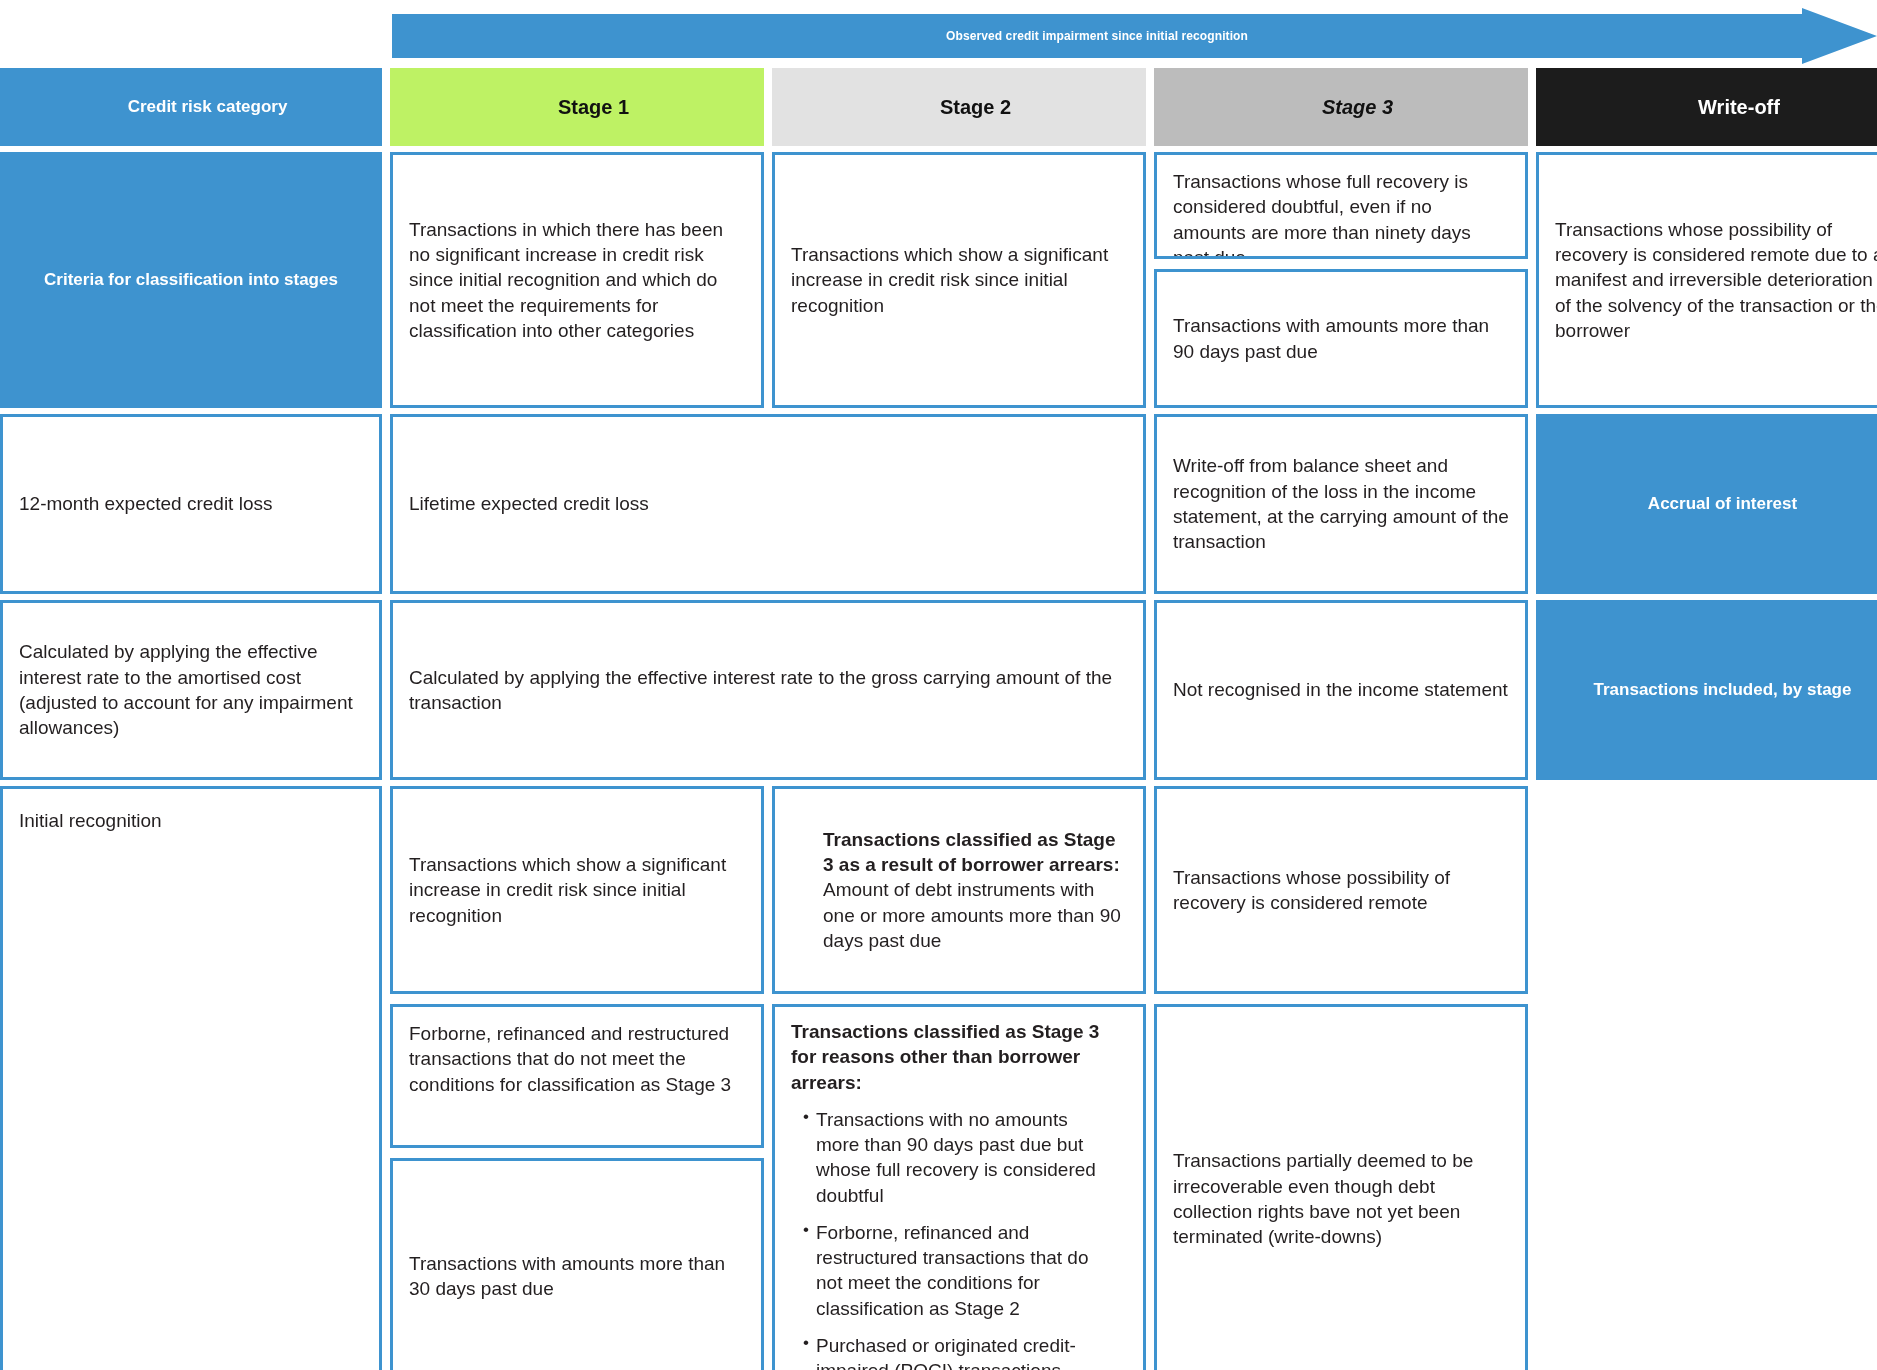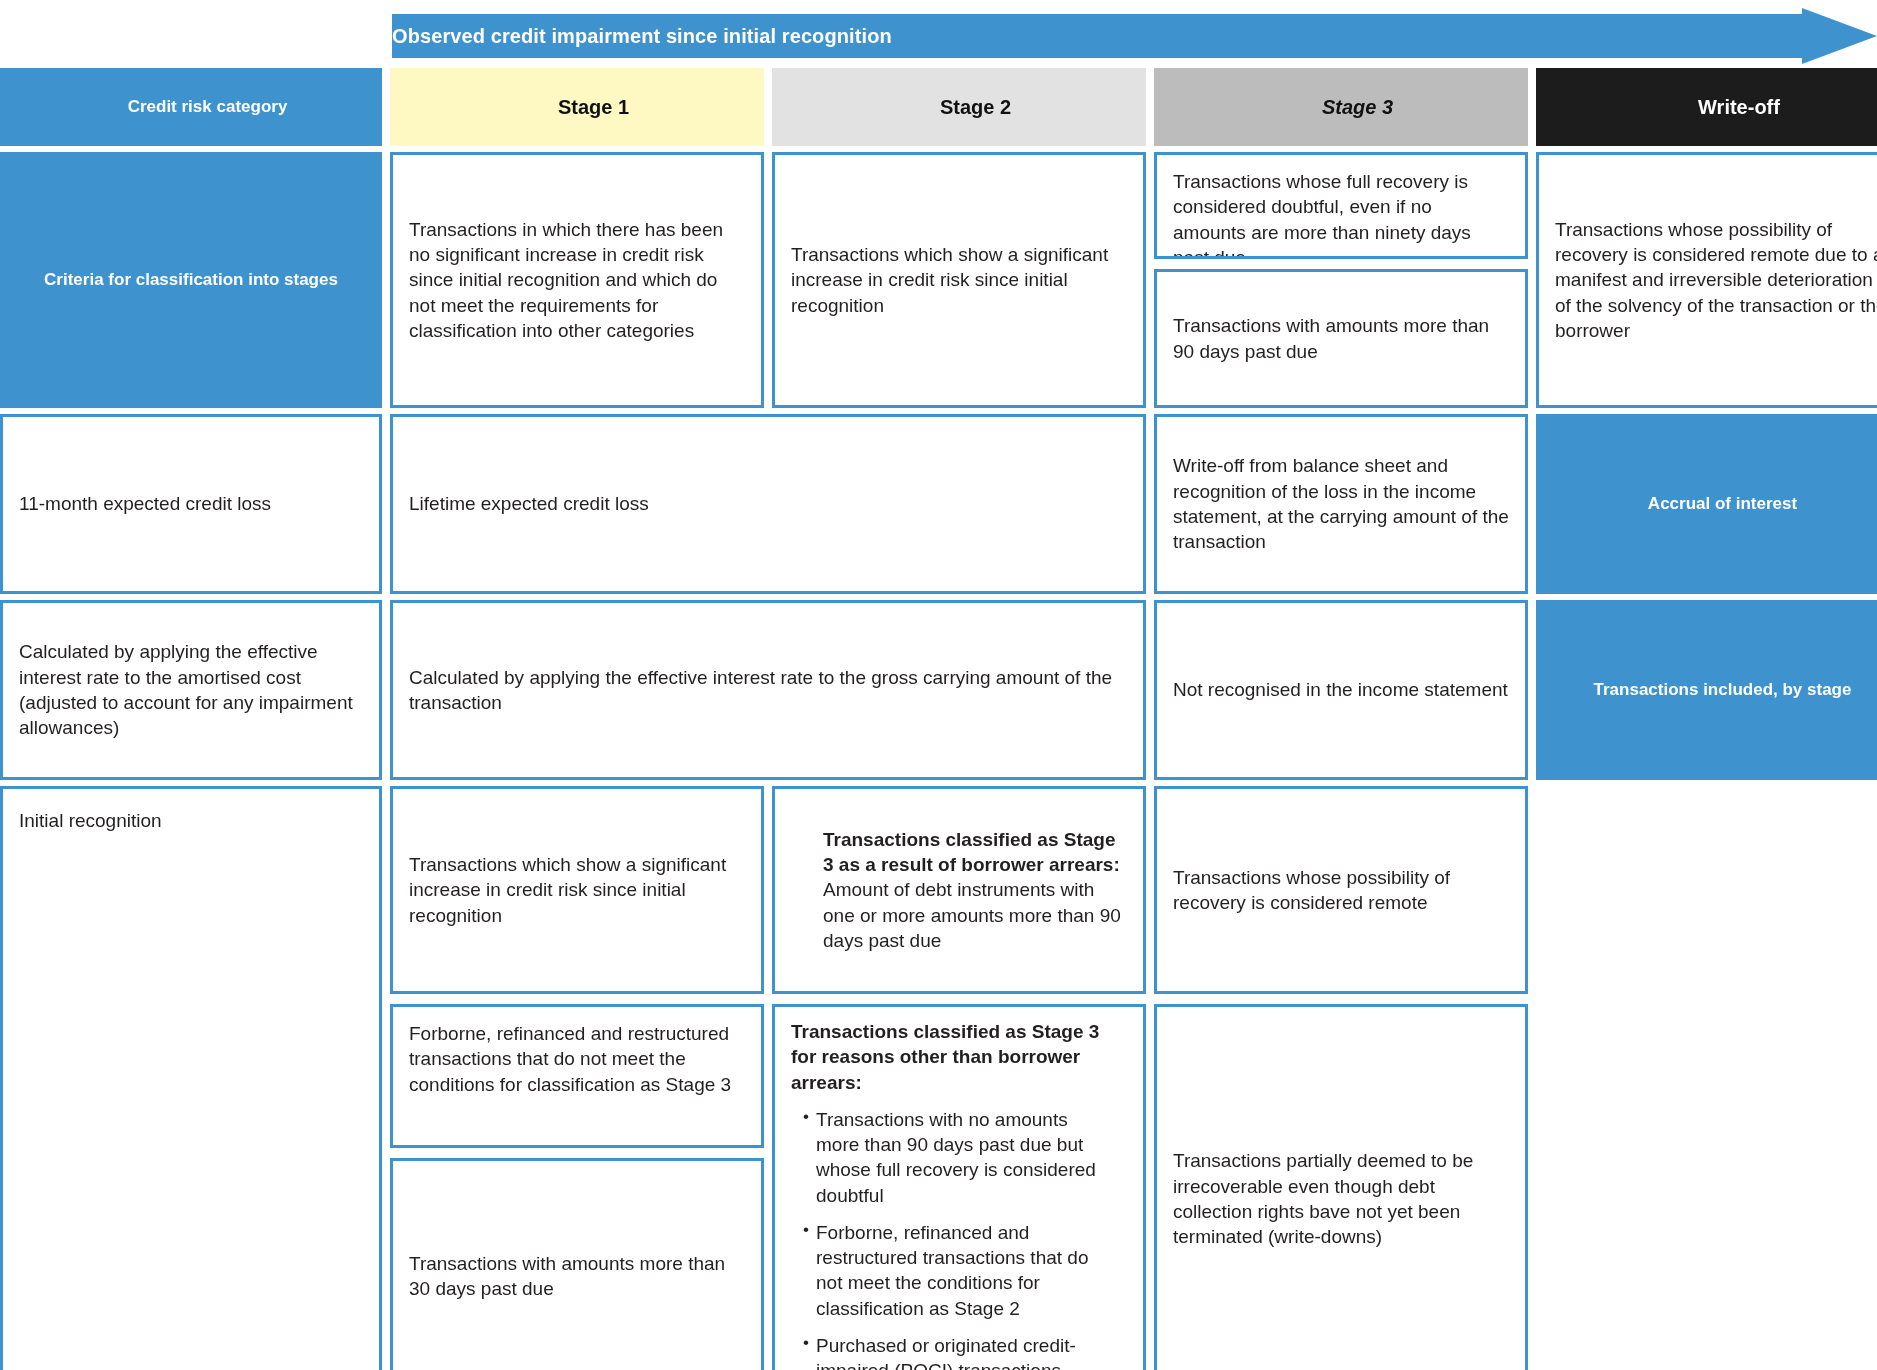--- a/index.html
+++ b/index.html
@@ -24,23 +24,24 @@
     height: 56px;
   }
   #arrow-banner svg { display: block; }
   #arrow-label {
     position: absolute;
     left: 0;
     top: 0;
     width: 1410px;
     height: 56px;
     line-height: 56px;
+    text-align: center;
     color: #ffffff;
     font-weight: bold;
-    font-size: 20px;
+    font-size: 12px;
     letter-spacing: .1px;
     white-space: nowrap;
   }
 
   
   #grid {
     position: absolute;
     left: 0;
     top: 68px;
     width: 1877px;
@@ -60,21 +61,21 @@
     font-weight: bold;
     font-size: 20px;
     color: #111111;
     padding-left: 33px;
   }
   .hdr.cat {
     background: #3e93cf;
     color: #ffffff;
     font-size: 17px;
   }
-  .hdr.s1 { background: #fef9c3; }
+  .hdr.s1 { background: #bef264; }
   .hdr.s2 { background: #e2e2e2; }
   .hdr.s3 { background: #bcbcbc; font-style: italic; }
   .hdr.wo { background: #1c1c1c; color: #ffffff; }
 
   
   .rowlabel {
     background: #3e93cf;
     color: #ffffff;
     font-weight: bold;
     font-size: 17px;
@@ -188,21 +189,21 @@
 
   <div class="cellstack">
     <div class="box" style="flex:1 1 auto;">
       <p>Transactions whose possibility of recovery is considered remote due to a manifest and irreversible deterioration of the solvency of the transaction or the borrower</p>
     </div>
   </div>
 
 
   <div class="cellstack">
     <div class="box" style="flex:1 1 auto;">
-      <p>11-month expected credit loss</p>
+      <p>12-month expected credit loss</p>
     </div>
   </div>
 
   <div class="cellstack span2">
     <div class="box" style="flex:1 1 auto;">
       <p>Lifetime expected credit loss</p>
     </div>
   </div>
 
   <div class="cellstack">

